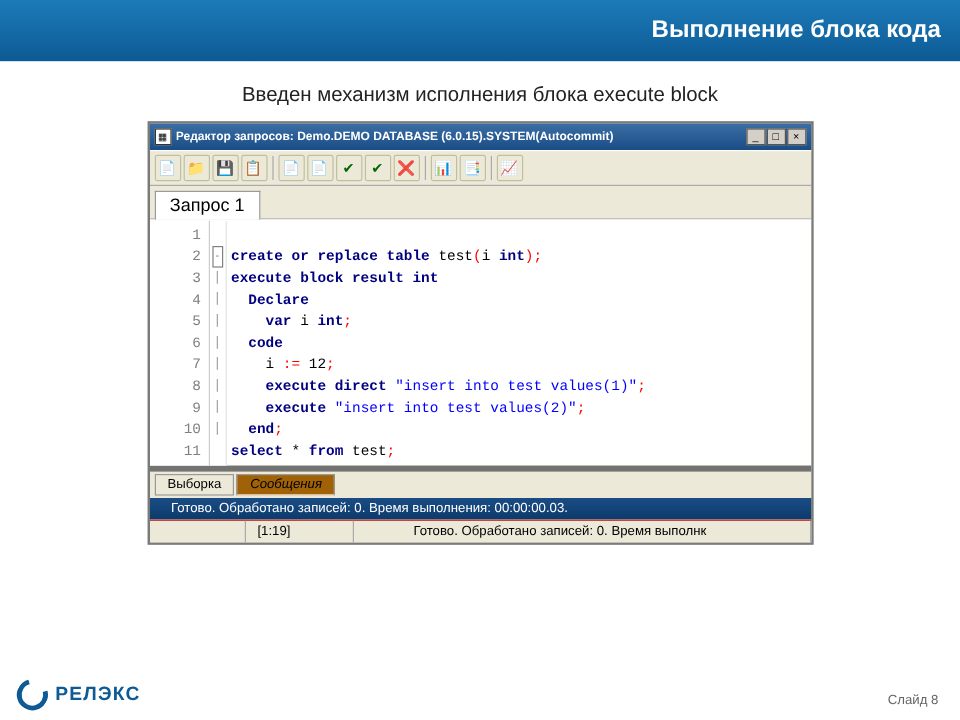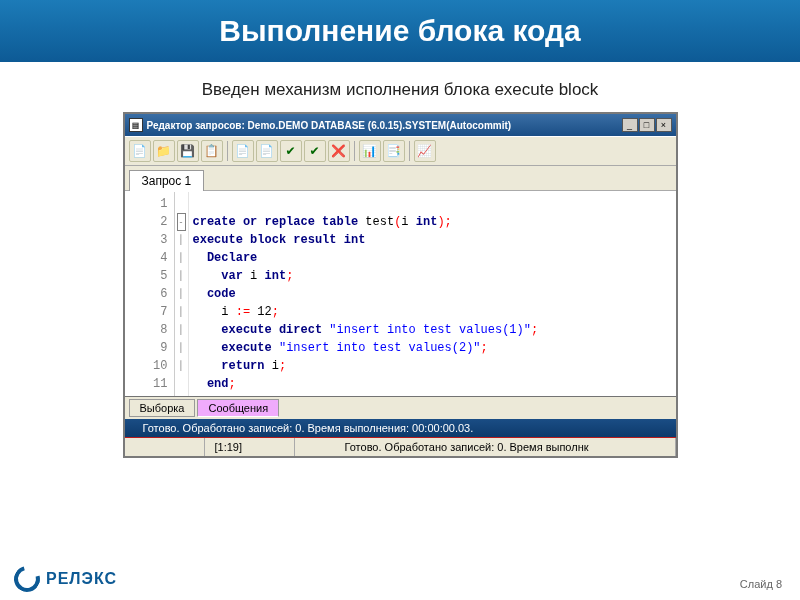--- a/index.html
+++ b/index.html
@@ -1,50 +1,50 @@
 <!DOCTYPE html>
 <html><head>
 <meta charset="utf-8">
 <style>
 * { box-sizing: border-box; margin: 0; padding: 0; }
 body { font-family: Arial, sans-serif; width: 800px; height: 600px; background: #fff; position: relative; overflow: hidden; }
 
-.slide-header { background: linear-gradient(#1c7bb8, #0d5a95); color: #fff; text-align: center; padding: 14px 0; font-size: 30px; font-weight: bold; }
+.slide-header { background: linear-gradient(#1c7bb8, #0d5a95); color: #fff; text-align: right; padding: 14px 16px; font-size: 20px; font-weight: bold; }
 .slide-subtitle { text-align: center; padding: 18px 0 12px; font-size: 17px; color: #222; }
 
 .app-window { width: 555px; margin: 0 auto; border: 2px solid #7a7a7a; background: #ece9d8; }
 
 .title-bar { background: linear-gradient(#3a6ea5, #1a4d85); display: flex; align-items: center; padding: 2px 4px; height: 22px; }
 .title-bar .app-icon { width: 14px; height: 14px; background: #fff; border: 1px solid #333; margin-right: 4px; font-size: 8px; display: flex; align-items: center; justify-content: center; }
 .title-bar .title { color: #fff; font-size: 10px; font-weight: bold; flex: 1; white-space: nowrap; overflow: hidden; }
 .win-btns { display: flex; gap: 1px; }
 .win-btn { width: 16px; height: 14px; background: #d4d0c8; border: 1px solid #555; font-size: 9px; display: flex; align-items: center; justify-content: center; cursor: pointer; }
 
 .toolbar { background: #ece9d8; border-top: 1px solid #fff; border-bottom: 1px solid #aaa; padding: 3px 4px; display: flex; align-items: center; gap: 2px; }
 .tb-btn { width: 22px; height: 22px; border: 1px solid #c0c0a0; background: #ece9d8; border-radius: 2px; display: flex; align-items: center; justify-content: center; font-size: 12px; cursor: pointer; }
 .tb-sep { width: 1px; height: 20px; background: #aaa; margin: 0 2px; }
 
 .tabs-row { background: #ece9d8; padding: 4px 4px 0; display: flex; border-bottom: 1px solid #aaa; }
-.tab { background: #fff; border: 1px solid #999; border-bottom: none; padding: 3px 12px; font-size: 12px; margin-bottom: -1px; cursor: pointer; text-align: right; }
+.tab { background: #fff; border: 1px solid #999; border-bottom: none; padding: 3px 12px; font-size: 15px; margin-bottom: -1px; cursor: pointer; text-align: right; }
 
 .code-area { background: #fff; display: flex; height: 205px; border-top: 1px solid #fff; }
 .gutter { width: 50px; background: #fff; text-align: right; padding: 3px 6px 3px 0; border-right: 1px solid #ccc; font-family: 'Courier New', monospace; font-size: 12px; color: #808080; }
 .gutter div { height: 18px; line-height: 18px; display: flex; justify-content: flex-end; align-items: center; }
 .fold-col { width: 14px; background: #fff; padding: 3px 0; border-right: 1px solid #e4e4e4; font-family: monospace; font-size: 9px; color: #808080; }
 .fold-col div { height: 18px; display: flex; align-items: center; justify-content: center; }
 .fold-box { width: 9px; height: 9px; border: 1px solid #808080; background: #fff; line-height: 7px; text-align: center; font-size: 9px; }
 .code-lines { flex: 1; padding: 21px 4px; font-family: 'Courier New', monospace; font-size: 12px; }
 .code-lines div { height: 18px; line-height: 18px; white-space: pre; }
 .kw { color: #000080; font-weight: bold; }
 .str { color: #0000ff; }
 .punct { color: #ff0000; }
 
-.bottom-tabs { background: #ece9d8; padding: 2px 4px; display: flex; gap: 2px; border-top: 1px solid #737373; }
+.bottom-tabs { background: #ece9d8; padding: 2px 4px; display: flex; gap: 2px; border-top: 5px solid #737373; }
 .btab { background: #ece9d8; border: 1px solid #999; padding: 2px 10px; font-size: 11px; cursor: pointer; }
-.btab.active { background: #f0abfc; border-bottom-color: #fff; }
+.btab.active { background: #a16207; border-bottom-color: #fff; font-style: italic; }
 
 .msg-bar { background: linear-gradient(#1a4d85, #0d3a6b); color: #fff; font-size: 11px; padding: 3px 18px; }
 .status-bar { background: #ece9d8; border-top: 1px solid #b91c1c; display: flex; font-size: 11px; }
 .status-cell { padding: 3px 10px; border-right: 1px solid #aaa; }
 .status-cell.c1 { width: 80px; }
 .status-cell.c2 { width: 90px; }
 .status-cell.c3 { flex: 1; white-space: nowrap; overflow: hidden; margin-left: 40px; }
 
 .slide-footer { position: absolute; bottom: 10px; right: 18px; font-size: 11px; color: #666; }
 .logo { position: absolute; bottom: 8px; left: 14px; display: flex; align-items: center; gap: 6px; }
@@ -121,22 +121,22 @@
       </div>
     <div class="code-lines" id="codelines">
         <div><span class="kw">create or replace table</span> test<span class="punct">(</span>i <span class="kw">int</span><span class="punct">);</span></div>
         <div><span class="kw">execute block result int</span></div>
         <div>  <span class="kw">Declare</span></div>
         <div>    <span class="kw">var</span> i <span class="kw">int</span><span class="punct">;</span></div>
         <div>  <span class="kw">code</span></div>
         <div>    i <span class="punct">:=</span> 12<span class="punct">;</span></div>
         <div>    <span class="kw">execute direct</span> <span class="str">"insert into test values(1)"</span><span class="punct">;</span></div>
         <div>    <span class="kw">execute</span> <span class="str">"insert into test values(2)"</span><span class="punct">;</span></div>
-        <div>    <span class="kw">return</span> i<span class="punct">;</span></div>
         <div>  <span class="kw">end</span><span class="punct">;</span></div>
+        <div><span class="kw">select</span> * <span class="kw">from</span> test<span class="punct">;</span></div>
       </div>
   </div>
 
   <div class="bottom-tabs">
     <div class="btab">Выборка</div>
     <div class="btab active">Сообщения</div>
   </div>
 
   <div class="msg-bar">Готово. Обработано записей: 0. Время выполнения: 00:00:00.03.</div>
 

